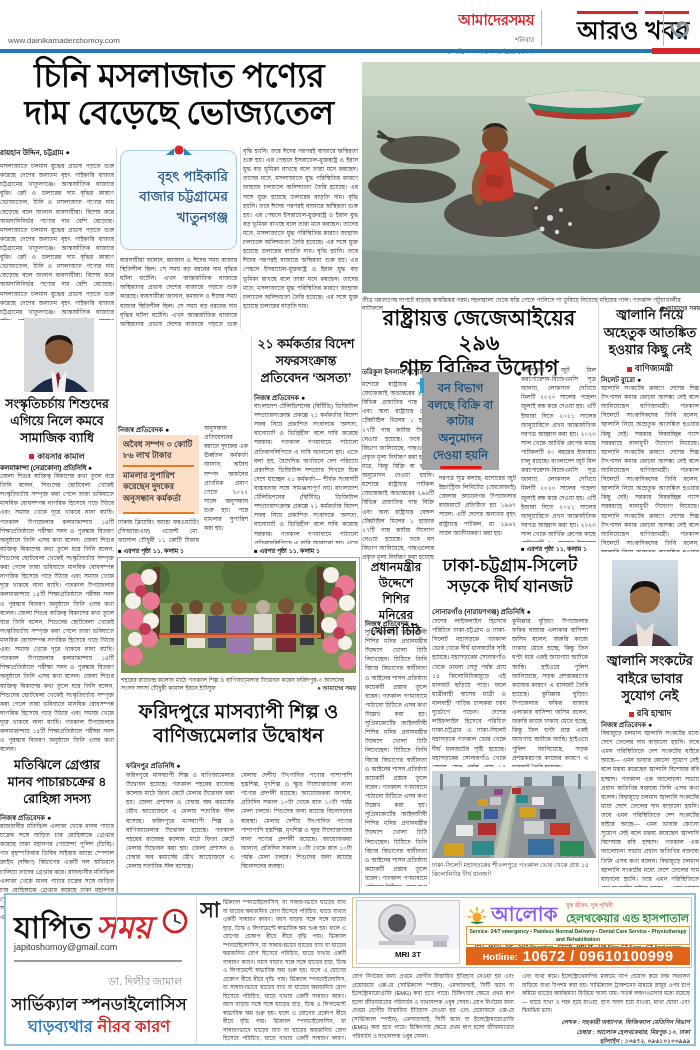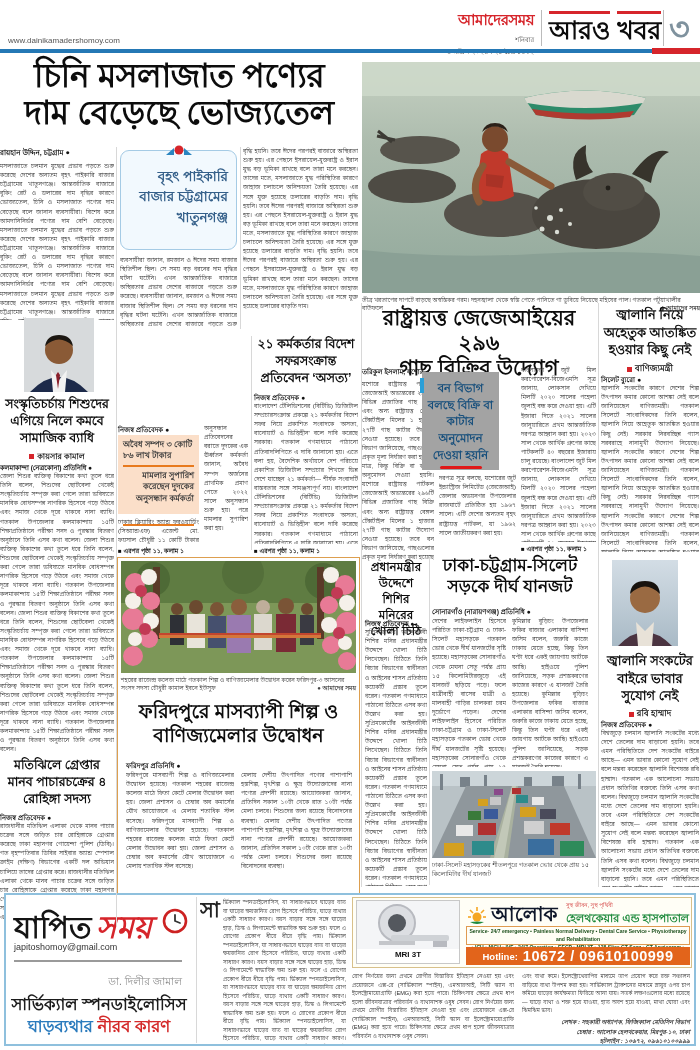--- a/index.html
+++ b/index.html
@@ -25,21 +25,21 @@
 
   <div class="abs" style="left:0;top:0;width:700px;height:56px;">
     <div class="abs" style="left:8px;top:36px;font-size:8px;color:#555;">www.dainikamadershomoy.com</div>
     <div class="abs" style="left:418px;top:8px;width:116px;text-align:right;">
       <div style="font-size:15px;font-weight:800;color:#d6252b;letter-spacing:-0.5px;">আমাদেরসময়</div>
       <div style="font-size:6.5px;color:#444;margin-top:2px;">শনিবার</div>
       <div style="font-size:6.5px;color:#444;margin-top:1px;">৪ এপ্রিল ২০২৬ । ২১ চৈত্র ১৪৩২</div>
     </div>
     <div class="abs" style="left:541px;top:10px;width:1px;height:36px;background:#bbb;"></div>
     <div class="abs" style="left:549px;top:11px;width:110px;text-align:center;font-size:25px;font-weight:800;color:#0b0b0b;white-space:nowrap;">
-      <span style="border-top:3px solid #d6252b;padding-top:2px;">আরও</span>
+      <span style="border-top:3px solid #d6252b;padding-top:2px;margin-left:28px;">আরও</span>
       <span style="border-top:3px solid #d6252b;padding-top:2px;">খবর</span>
     </div>
     <div class="abs" style="left:663px;top:10px;width:1px;height:36px;background:#bbb;"></div>
     <div class="abs" style="left:669px;top:4px;font-size:32px;font-weight:800;color:#7f929e;">৩</div>
     <div class="abs" style="left:0;top:49px;width:700px;height:3.5px;background:#2478b5;"></div>
     <div class="abs" style="left:652px;top:47.5px;width:48px;height:6.5px;background:#d6252b;"></div>
   </div>
 
   <div class="abs hl" style="left:0;top:57px;width:358px;font-size:33px;line-height:1.13;letter-spacing:-0.5px;">
     <div>চিনি মসলাজাত পণ্যের</div>
@@ -150,21 +150,21 @@
   </div>
   <div class="abs byline" style="left:0;top:462px;width:114px;font-size:6.6px;">কলমাকান্দা (নেত্রকোনা) প্রতিনিধি ●</div>
   <div class="abs bodytxt" style="left:0;top:472px;width:114px;height:280px;">জেলা শিশুর ব্যক্তিত্ব বিকাশের কথা তুলে ধরে তিনি বলেন, শিশুদের ছোটবেলা থেকেই সংস্কৃতিচর্চায় সম্পৃক্ত করা গেলে তারা ভবিষ্যতে মানবিক বোধসম্পন্ন নাগরিক হিসেবে গড়ে উঠবে এবং সমাজ থেকে দূরে থাকবে নানা ব্যাধি। গতকাল উপজেলার কলমাকান্দায় ১৫টি শিক্ষাপ্রতিষ্ঠানে পরীক্ষা সনদ ও পুরস্কার বিতরণ অনুষ্ঠানে তিনি এসব কথা বলেন। জেলা শিশুর ব্যক্তিত্ব বিকাশের কথা তুলে ধরে তিনি বলেন, শিশুদের ছোটবেলা থেকেই সংস্কৃতিচর্চায় সম্পৃক্ত করা গেলে তারা ভবিষ্যতে মানবিক বোধসম্পন্ন নাগরিক হিসেবে গড়ে উঠবে এবং সমাজ থেকে দূরে থাকবে নানা ব্যাধি। গতকাল উপজেলার কলমাকান্দায় ১৫টি শিক্ষাপ্রতিষ্ঠানে পরীক্ষা সনদ ও পুরস্কার বিতরণ অনুষ্ঠানে তিনি এসব কথা বলেন। জেলা শিশুর ব্যক্তিত্ব বিকাশের কথা তুলে ধরে তিনি বলেন, শিশুদের ছোটবেলা থেকেই সংস্কৃতিচর্চায় সম্পৃক্ত করা গেলে তারা ভবিষ্যতে মানবিক বোধসম্পন্ন নাগরিক হিসেবে গড়ে উঠবে এবং সমাজ থেকে দূরে থাকবে নানা ব্যাধি। গতকাল উপজেলার কলমাকান্দায় ১৫টি শিক্ষাপ্রতিষ্ঠানে পরীক্ষা সনদ ও পুরস্কার বিতরণ অনুষ্ঠানে তিনি এসব কথা বলেন। জেলা শিশুর ব্যক্তিত্ব বিকাশের কথা তুলে ধরে তিনি বলেন, শিশুদের ছোটবেলা থেকেই সংস্কৃতিচর্চায় সম্পৃক্ত করা গেলে তারা ভবিষ্যতে মানবিক বোধসম্পন্ন নাগরিক হিসেবে গড়ে উঠবে এবং সমাজ থেকে দূরে থাকবে নানা ব্যাধি। গতকাল উপজেলার কলমাকান্দায় ১৫টি শিক্ষাপ্রতিষ্ঠানে পরীক্ষা সনদ ও পুরস্কার বিতরণ অনুষ্ঠানে তিনি এসব কথা বলেন।</div>
   <div class="abs hl" style="left:0;top:757px;width:114px;font-size:12.5px;line-height:1.35;">মতিঝিলে গ্রেপ্তার মানব পাচারচক্রের ৪ রোহিঙ্গা সদস্য</div>
   <div class="abs byline" style="left:0;top:812px;width:114px;font-size:6.8px;">নিজস্ব প্রতিবেদক ●</div>
   <div class="abs bodytxt" style="left:0;top:822px;width:114px;height:104px;">রাজধানীর মতিঝিল এলাকা থেকে মানব পাচার চক্রের সঙ্গে জড়িত চার রোহিঙ্গাকে গ্রেপ্তার করেছে ঢাকা মহানগর গোয়েন্দা পুলিশ (ডিবি)। গত বৃহস্পতিবার ডিবির সাইবার অ্যান্ড স্পেশাল ক্রাইম (দক্ষিণ) বিভাগের একটি দল অভিযান চালিয়ে তাদের গ্রেপ্তার করে। রাজধানীর মতিঝিল এলাকা থেকে মানব পাচার চক্রের সঙ্গে জড়িত চার রোহিঙ্গাকে গ্রেপ্তার করেছে ঢাকা মহানগর গোয়েন্দা পুলিশ (ডিবি)। গত বৃহস্পতিবার ডিবির সাইবার অ্যান্ড স্পেশাল ক্রাইম (দক্ষিণ) বিভাগের একটি দল অভিযান চালিয়ে তাদের গ্রেপ্তার করে।</div>
 
   <div class="abs byline" style="left:118px;top:424px;width:82px;font-size:6.8px;">নিজস্ব প্রতিবেদক ●</div>
   <div class="abs" style="left:118px;top:435px;width:81px;height:79px;background:#fbdfc9;box-sizing:border-box;padding:4px 5px;">
     <div style="font-size:8.2px;font-weight:800;color:#3a3a3a;line-height:1.4;border-bottom:2px solid #e87a1e;padding-bottom:3px;">অবৈধ সম্পদ ৩ কোটি ৮৬ লাখ টাকার</div>
-    <div style="font-size:8.2px;font-weight:800;color:#3a3a3a;line-height:1.4;padding-top:3px;border-bottom:2px solid #e87a1e;padding-bottom:20px;text-align:right;">মামলার সুপারিশ করেছেন দুদকের অনুসন্ধান কর্মকর্তা</div>
+    <div style="font-size:8.2px;font-weight:800;color:#3a3a3a;line-height:1.4;padding-top:3px;border-bottom:2px solid #e87a1e;padding-bottom:8px;">মামলার সুপারিশ করেছেন দুদকের অনুসন্ধান কর্মকর্তা</div>
   </div>
   <div class="abs bodytxt" style="left:204px;top:424px;width:44px;height:130px;">অনুসন্ধান প্রতিবেদনের বরাতে দুদকের এক ঊর্ধ্বতন কর্মকর্তা জানান, অবৈধ সম্পদ অর্জনের প্রাথমিক প্রমাণ পেতে ২০২২ সালে অনুসন্ধান শুরু হয়। পরে মামলার সুপারিশ করা হয়।</div>
   <div class="abs" style="left:118px;top:518px;width:81px;">
     <div class="bodytxt" style="height:28px;">ঢাকার ক্লিয়ারিং অ্যান্ড ফরওয়ার্ডিং (সিঅ্যান্ডএফ) এজেন্ট মো. ফয়সাল চৌধুরী ১১ কোটি টাকার সম্পদের তথ্য গোপন করেছেন। তার ২৪ কোটি ৪১ লাখ টাকার স্থাবর ও অস্থাবর সম্পদ রয়েছে।</div>
     <div class="jump">■ এরপর পৃষ্ঠা ১১, কলাম ১</div>
   </div>
 
   <div class="abs hl" style="left:254px;top:336px;width:104px;font-size:12.5px;line-height:1.35;">২১ কর্মকর্তার বিদেশ সফরসংক্রান্ত প্রতিবেদন ‘অসত্য’</div>
   <div class="abs byline" style="left:254px;top:392px;width:104px;font-size:6.8px;">নিজস্ব প্রতিবেদক ●</div>
   <div class="abs" style="left:254px;top:402px;width:104px;">
@@ -356,21 +356,21 @@
       <circle cx="10" cy="11" r="4.5" fill="#f5a623"></circle>
       <g stroke="#f5a623" stroke-width="1.6">
           <path d="M10 1 V5"></path>
           <path d="M3 4 L6 7"></path>
           <path d="M17 4 L14 7"></path>
           <path d="M1 11 H4"></path>
           <path d="M16 11 H19"></path>
         </g>
       <path d="M3 16 q7 4 14 0 q-7 -1 -14 0z" fill="#1e8a3c"></path>
     </svg>
-    <span style="font-size:20px;font-weight:800;color:#0f172a;vertical-align:middle;">আলোক</span>
+    <span style="font-size:20px;font-weight:800;color:#8b5cf6;vertical-align:middle;">আলোক</span>
     <span style="display:inline-block;vertical-align:middle;text-align:left;margin-left:4px;">
       <span style="display:block;font-size:5.5px;color:#cc2222;">সুস্থ জীবন, সুস্থ পৃথিবী</span>
       <span style="display:block;font-size:11px;font-weight:800;color:#1e8a3c;">হেলথকেয়ার এন্ড হাসপাতাল</span>
     </span>
   </div>
   <div class="abs" style="left:466px;top:926px;width:224px;height:19px;border:1px solid #e09a50;box-sizing:border-box;padding:1px 2px;text-align:center;">
     <div style="font-size:5.1px;color:#1c4f1c;font-weight:bold;line-height:1.55;">Service- 24/7 emergency ▪ Painless Normal Delivery ▪ Dental Care Service ▪ Physiotherapy and Rehabilitation</div>
     <div style="font-size:5.1px;color:#1c4f1c;font-weight:bold;line-height:1.55;">▪ ICU ▪ NICU ▪ IVF ▪ 24/7 Operation ▪ EECP ▪ MRI 3T ▪ 128 Slice CT Scan ▪ CT Angiogram ▪ World Class Test Etc</div>
   </div>
   <div class="abs" style="left:466px;top:947px;width:224px;height:18px;background:#e2641b;display:flex;align-items:center;justify-content:center;gap:5px;">

